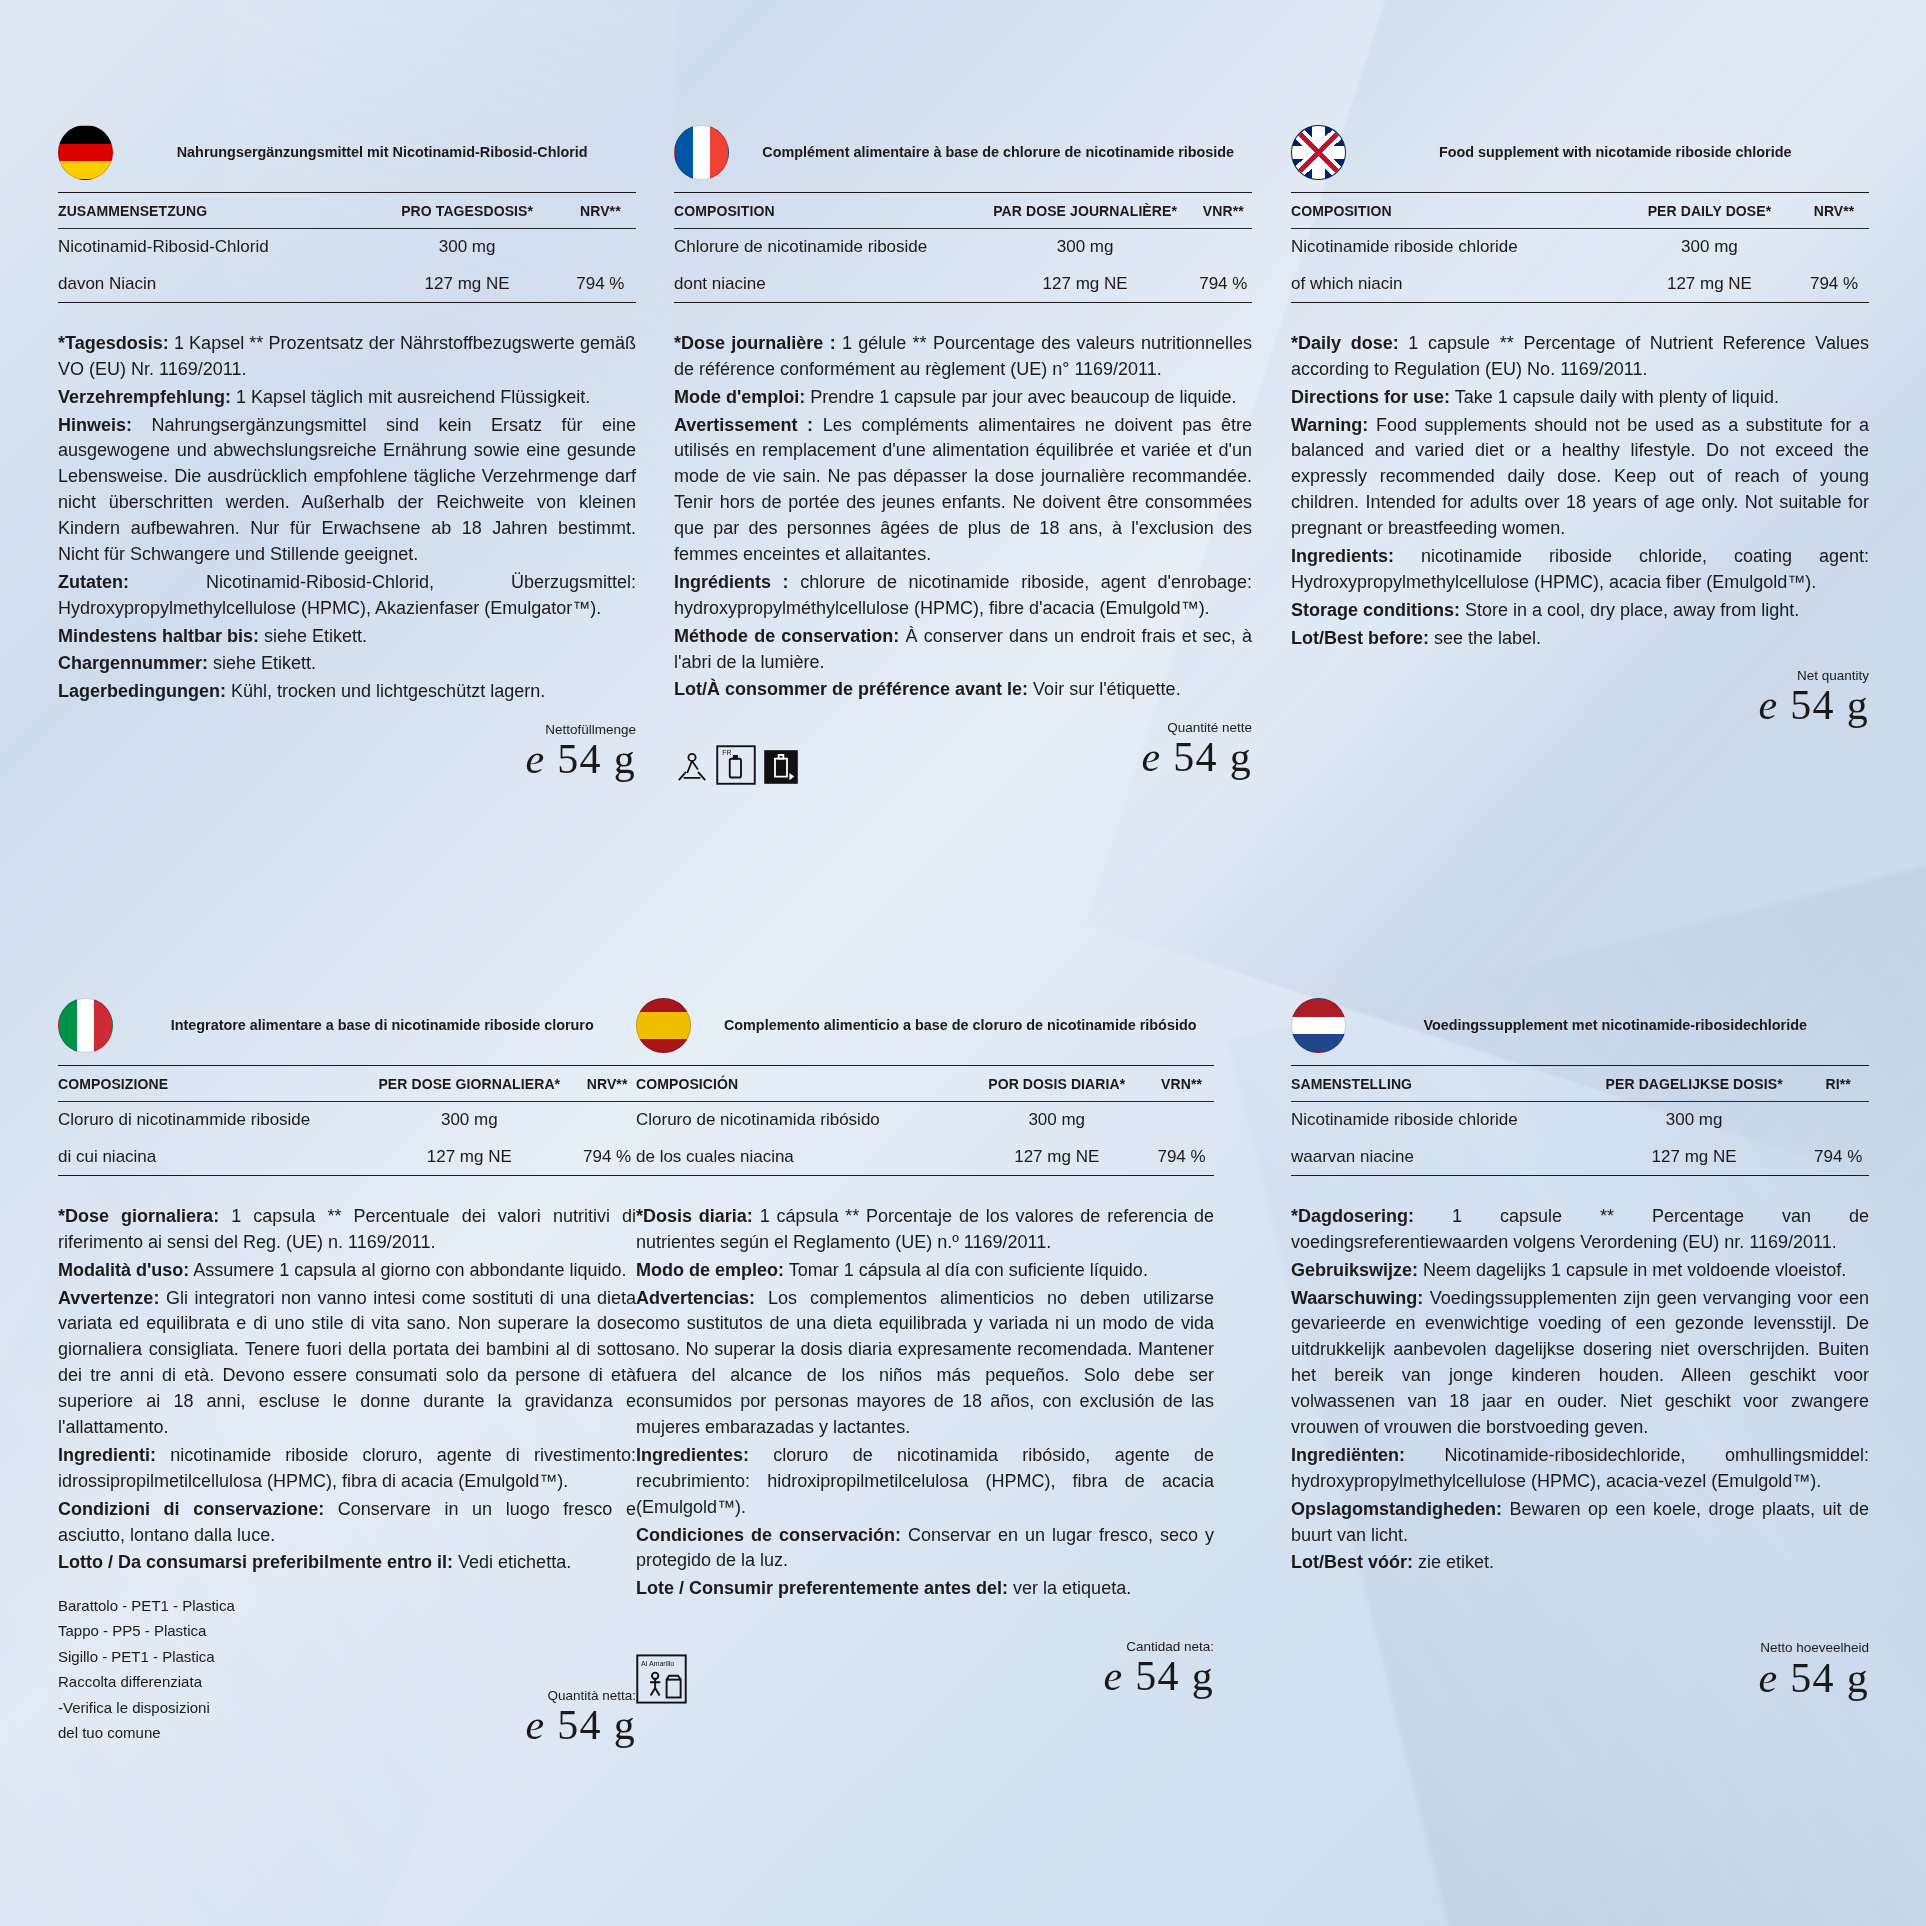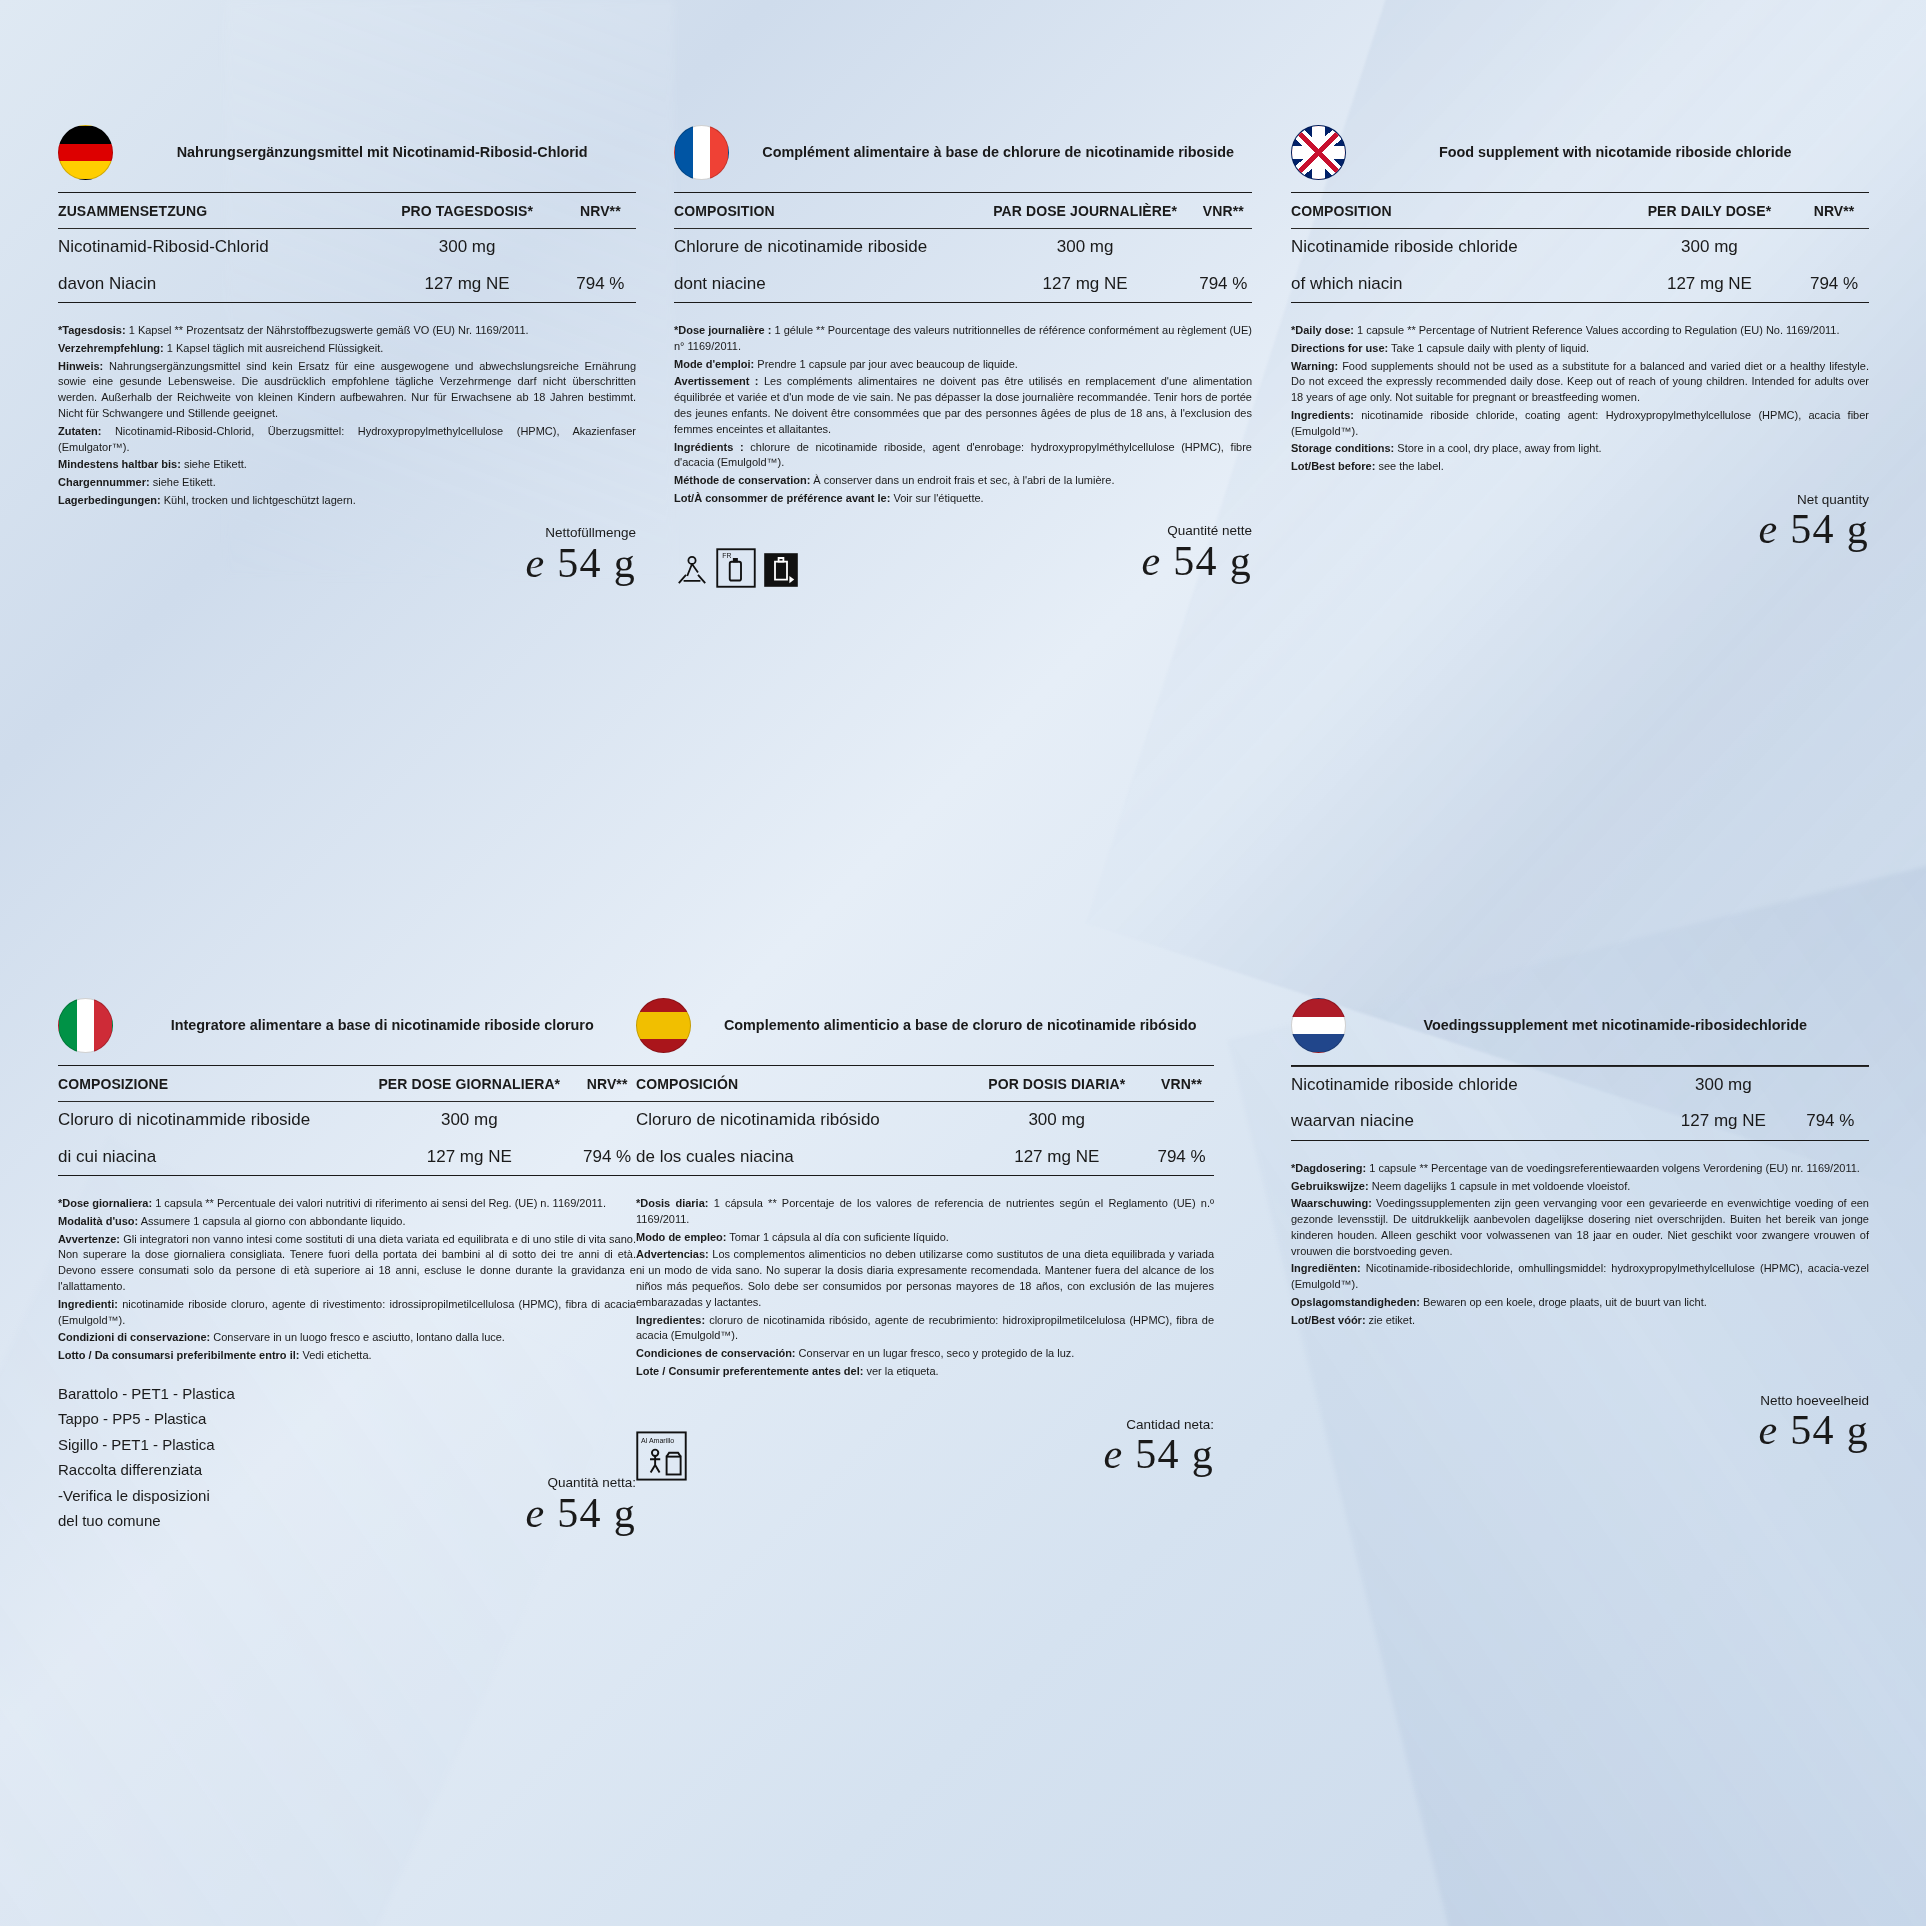--- a/index.html
+++ b/index.html
@@ -95,24 +95,24 @@
   table.comp th.c3, table.comp td.c3 { text-align:center; }
   table.comp td {
     padding: 8.3px 0;
     font-size:17px;
   }
   table.comp tr.row-head td { border-top:0.6px solid #2a2a2a; }
   .indent { padding-left:22px; }
   .tbl-bottom { border-top:1.3px solid #1a1a1a; margin-top:0; }
 
   .body-text {
-    font-size:11px;
+    font-size:18px;
     line-height:1.44;
     text-align: justify;
-    margin-top:20px;
+    margin-top:28px;
   }
   .body-text p { margin:0 0 1.9px 0; }
   .body-text b { font-weight:bold; }
 
   .netqty {
     margin-top:16.7px;
     position:relative;
     min-height:62px;
   }
   .netqty-label {
@@ -405,20 +405,25 @@
   </div>
 
   <div class="panel" style="left:1291px; top:998px;">
     <div class="panel-header">
       <div class="flag flag-nl"></div>
       <div class="panel-title">Voedingssupplement met nicotinamide-ribosidechloride</div>
     </div>
     <div class="rule"></div>
     <table class="comp">
       <tbody>
+          <tr>
+        <th>SAMENSTELLING</th>
+        <th class="c2">PER DAGELIJKSE DOSIS*</th>
+        <th class="c3">RI**</th>
+      </tr>
       <tr class="row-head">
         <td>Nicotinamide riboside chloride</td>
         <td class="c2">300 mg</td>
         <td class="c3"></td>
       </tr>
       <tr>
         <td class="indent">waarvan niacine</td>
         <td class="c2">127 mg NE</td>
         <td class="c3">794 %</td>
       </tr>

